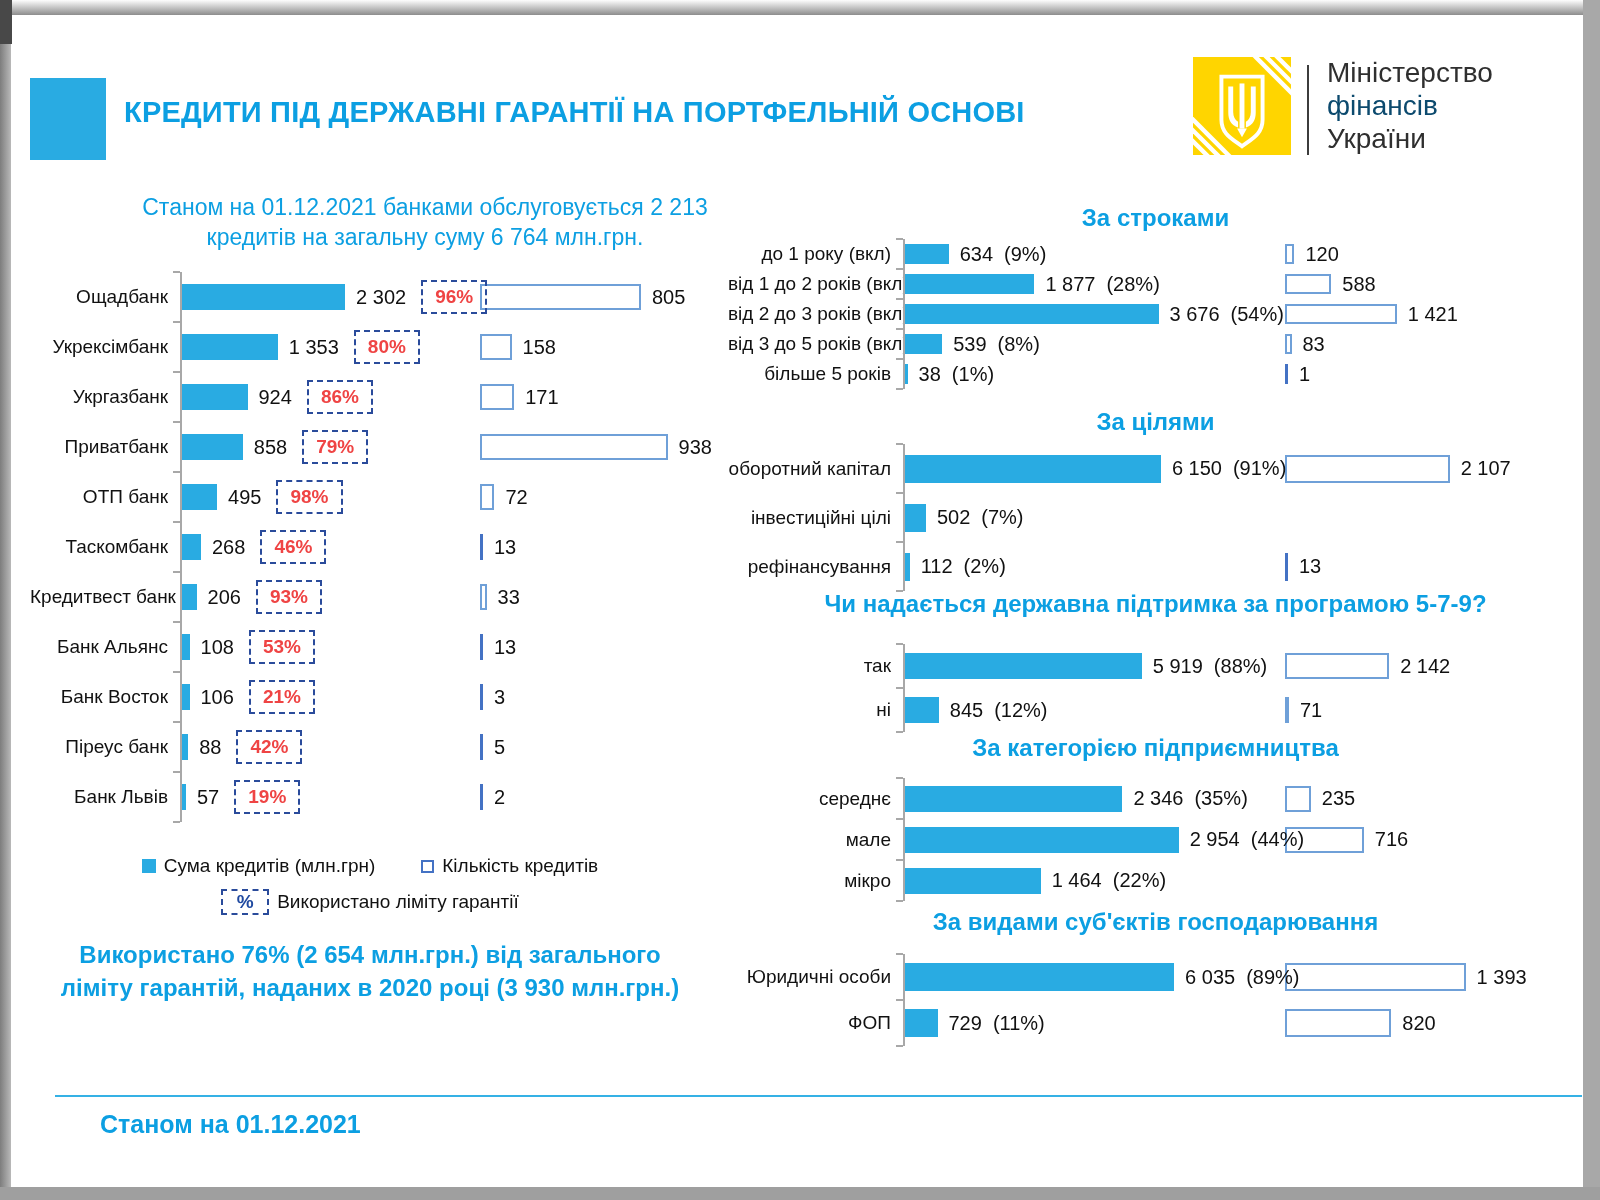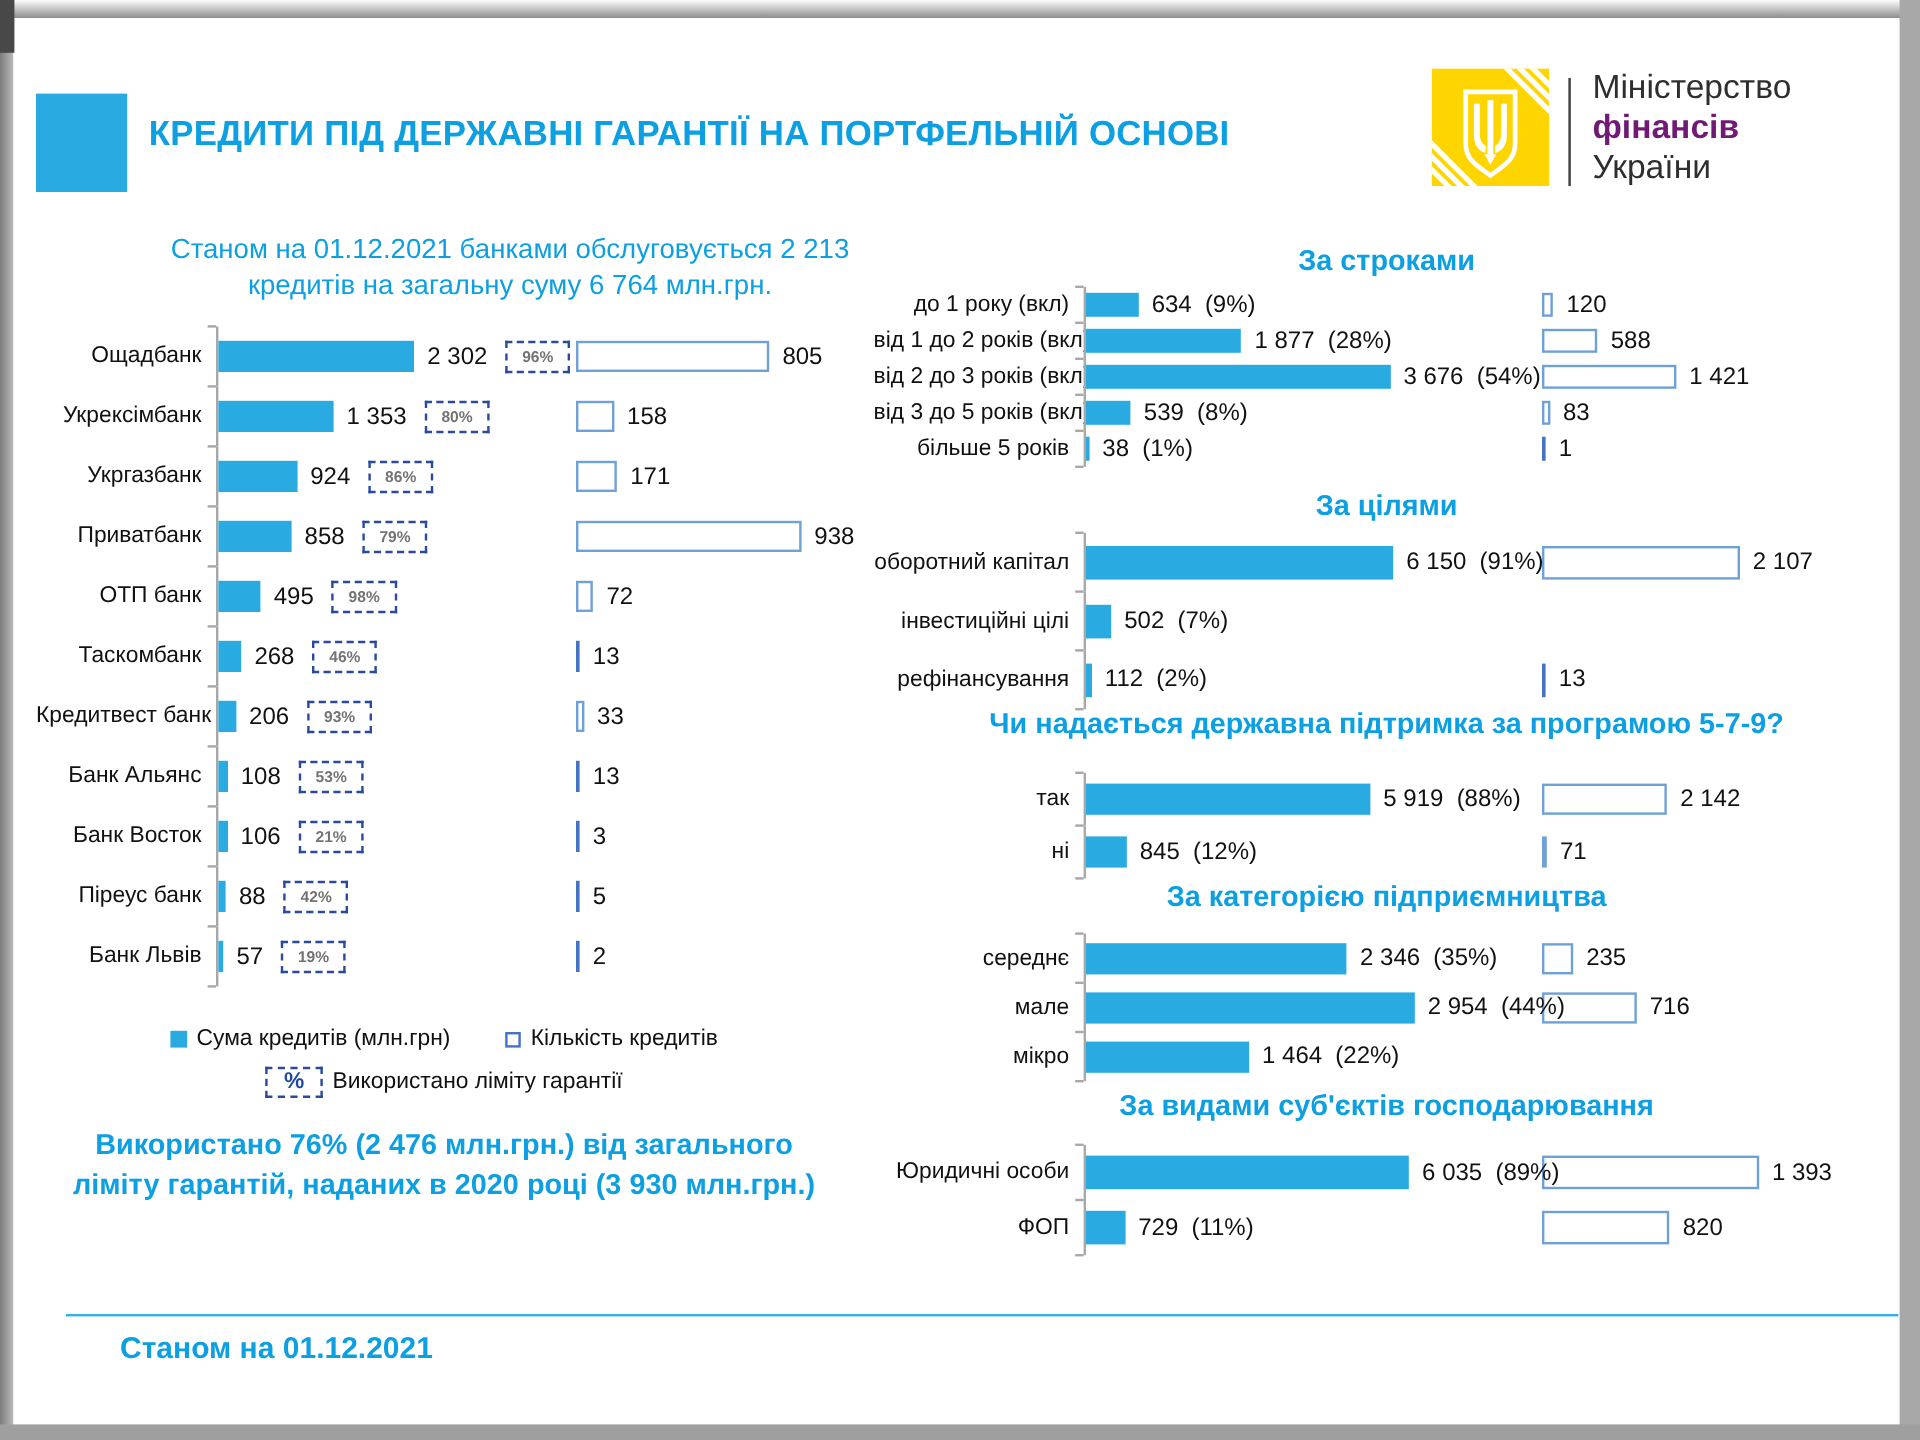--- a/index.html
+++ b/index.html
@@ -19,21 +19,21 @@
   
   .title-square{position:absolute;left:30px;top:78px;width:76px;height:82px;background:#29ABE2;}
   .page-title{
     position:absolute;left:124px;top:96px;margin:0;width:1000px;
     font-size:29px;font-weight:bold;color:#0C9FE2;letter-spacing:.2px;
   }
   .logo{position:absolute;left:1193px;top:56px;display:flex;align-items:flex-end;}
   .logo-mark{width:98px;height:98px;display:block;}
   .logo-divider{width:2px;height:90px;background:#3c3c3c;margin:0 18px 0 16px;}
   .logo-text{font-size:28px;line-height:33px;color:#2f2f2f;}
-  .logo-text .b{font-weight:bold;color:#701a75;}
+  .logo-text .b{font-weight:normal;color:#0c4a6e;}
 
   
   .left-subtitle{
     position:absolute;left:95px;top:192px;width:660px;text-align:center;
     font-size:23px;line-height:30px;font-weight:normal;color:#0C9FE2;
   }
   .banks-chart{position:absolute;left:30px;top:272px;width:690px;--ax:150px;}
   .note{
     position:absolute;left:35px;top:938px;width:670px;text-align:center;
     font-size:24px;line-height:33px;font-weight:bold;color:#0C9FE2;
@@ -61,21 +61,21 @@
     border-left:2px solid #a8a8a8;box-sizing:border-box;white-space:nowrap;
   }
   .sum-bar{background:#29ABE2;flex:0 0 auto;}
   .count-zone{display:flex;align-items:center;gap:11px;height:100%;white-space:nowrap;}
   .count-bar{border:2px solid #6FA0D8;background:#fff;box-sizing:border-box;flex:0 0 auto;}
   .count-bar.hairline{border:none;background:#4472C4;}
   .val{font-size:20px;color:#111;}
   .pct{font-size:20px;color:#111;}
   .pct-box{
     display:inline-flex;align-items:center;justify-content:center;
-    border:2px dashed #2A4B9B;color:#737373;font-weight:bold;font-size:13px;
+    border:2px dashed #2A4B9B;color:#ef4444;font-weight:bold;font-size:19px;
     padding:4px 12px;margin-left:4px;
   }
 
   
   .banks-chart .row{grid-template-columns:150px 300px 1fr;height:50px;}
   .banks-chart .sum-bar,.banks-chart .count-bar{height:26px;}
   .banks-chart .count-bar.hairline{height:26px;}
 
   
   .rsec{position:absolute;left:728px;width:855px;--ax:175px;}
@@ -288,21 +288,21 @@
   </div>
   <div class="legend-row">
     <span class="legend-item">
       <span class="sw-dash">%</span>
       <span>Використано ліміту гарантії</span>
     </span>
   </div>
 </div>
 
 <div class="note">
-  <div>Використано 76% (2 476 млн.грн.) від загального</div>
+  <div>Використано 76% (2 654 млн.грн.) від загального</div>
   <div>ліміту гарантій, наданих в 2020 році (3 930 млн.грн.)</div>
 </div>
 
 <section class="rsec sec-terms">
   <h2 class="sec-title">За строками</h2>
   <div class="rows">
       <div class="row">
         <span class="rlabel">до 1 року (вкл)</span>
         <div class="sum-zone">
           <div class="sum-bar" style="width: 43.7px;"></div>

